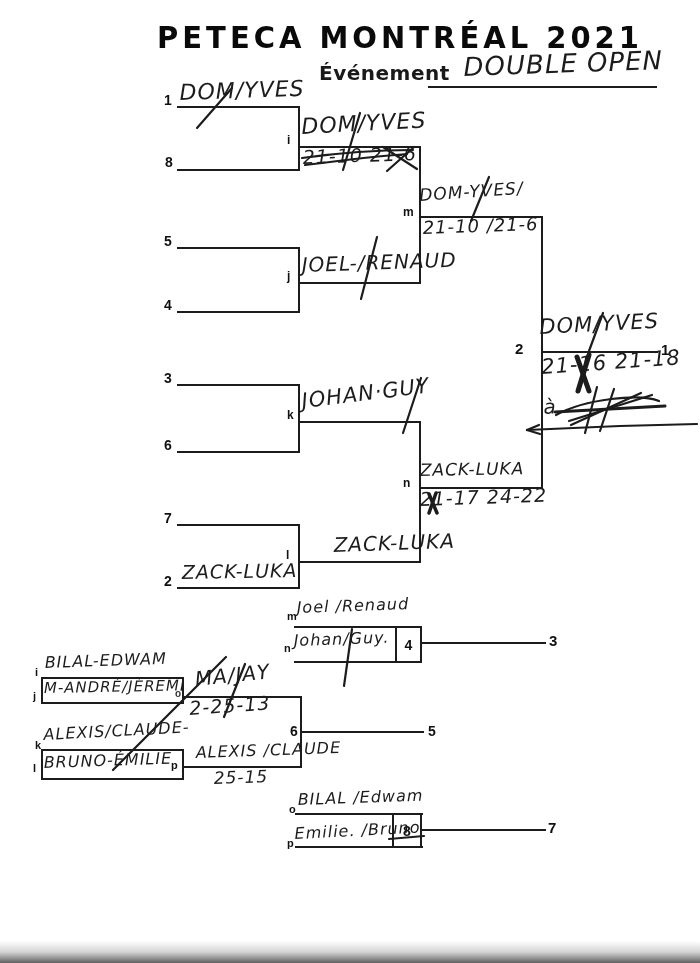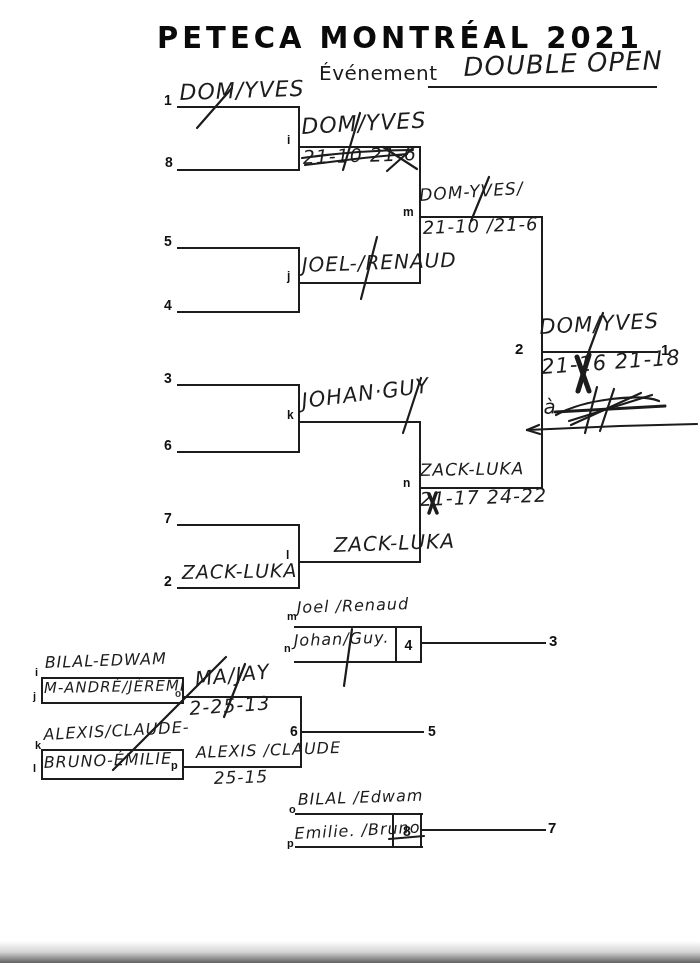--- a/index.html
+++ b/index.html
@@ -19,21 +19,21 @@
   .hw{position:absolute;font-family:"DejaVu Sans",sans-serif;font-style:italic;
       color:#1c1c1c;white-space:nowrap;line-height:1;transform-origin:left bottom;
       letter-spacing:1px;}
   #title{
     position:absolute;left:150px;top:20px;width:500px;text-align:center;
     font-family:"DejaVu Sans",sans-serif;font-weight:900;font-size:29px;
     letter-spacing:4px;color:#0a0a0a;transform:scaleY(1.05);
   }
   #event-label{
     position:absolute;left:319px;top:61px;font-family:"DejaVu Sans",sans-serif;
-    font-weight:400;font-size:20px;color:#1a1a1a;letter-spacing:.5px;
+    font-weight:700;font-size:20px;color:#1a1a1a;letter-spacing:.5px;
   }
   #scan-edge{
     position:absolute;left:0;top:941px;width:700px;height:22px;
     background:linear-gradient(to bottom,rgba(255,255,255,0) 0%,
       rgba(160,160,160,.45) 50%, rgba(70,70,70,.85) 100%);
   }
   svg.strokes{position:absolute;left:0;top:0;pointer-events:none;}
 </style>
 </head>
 <body>

